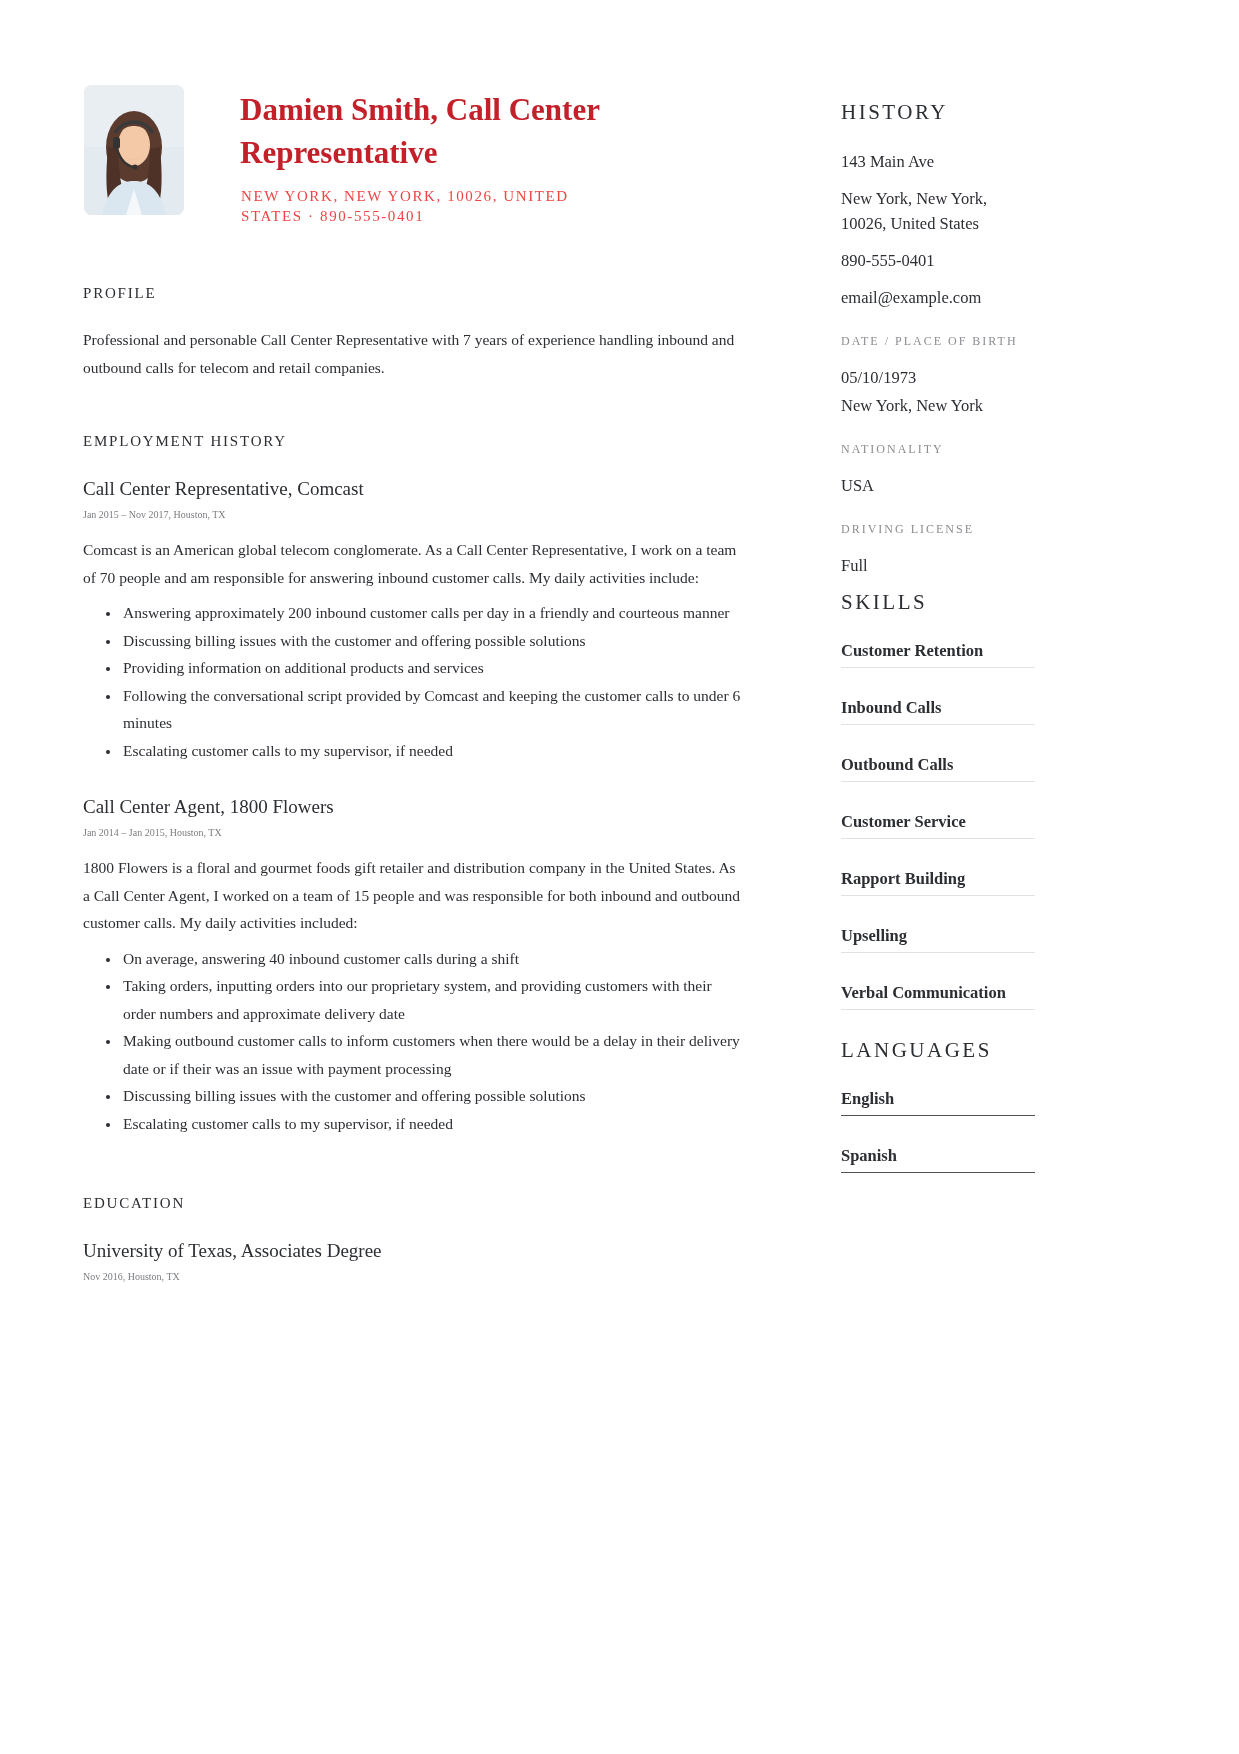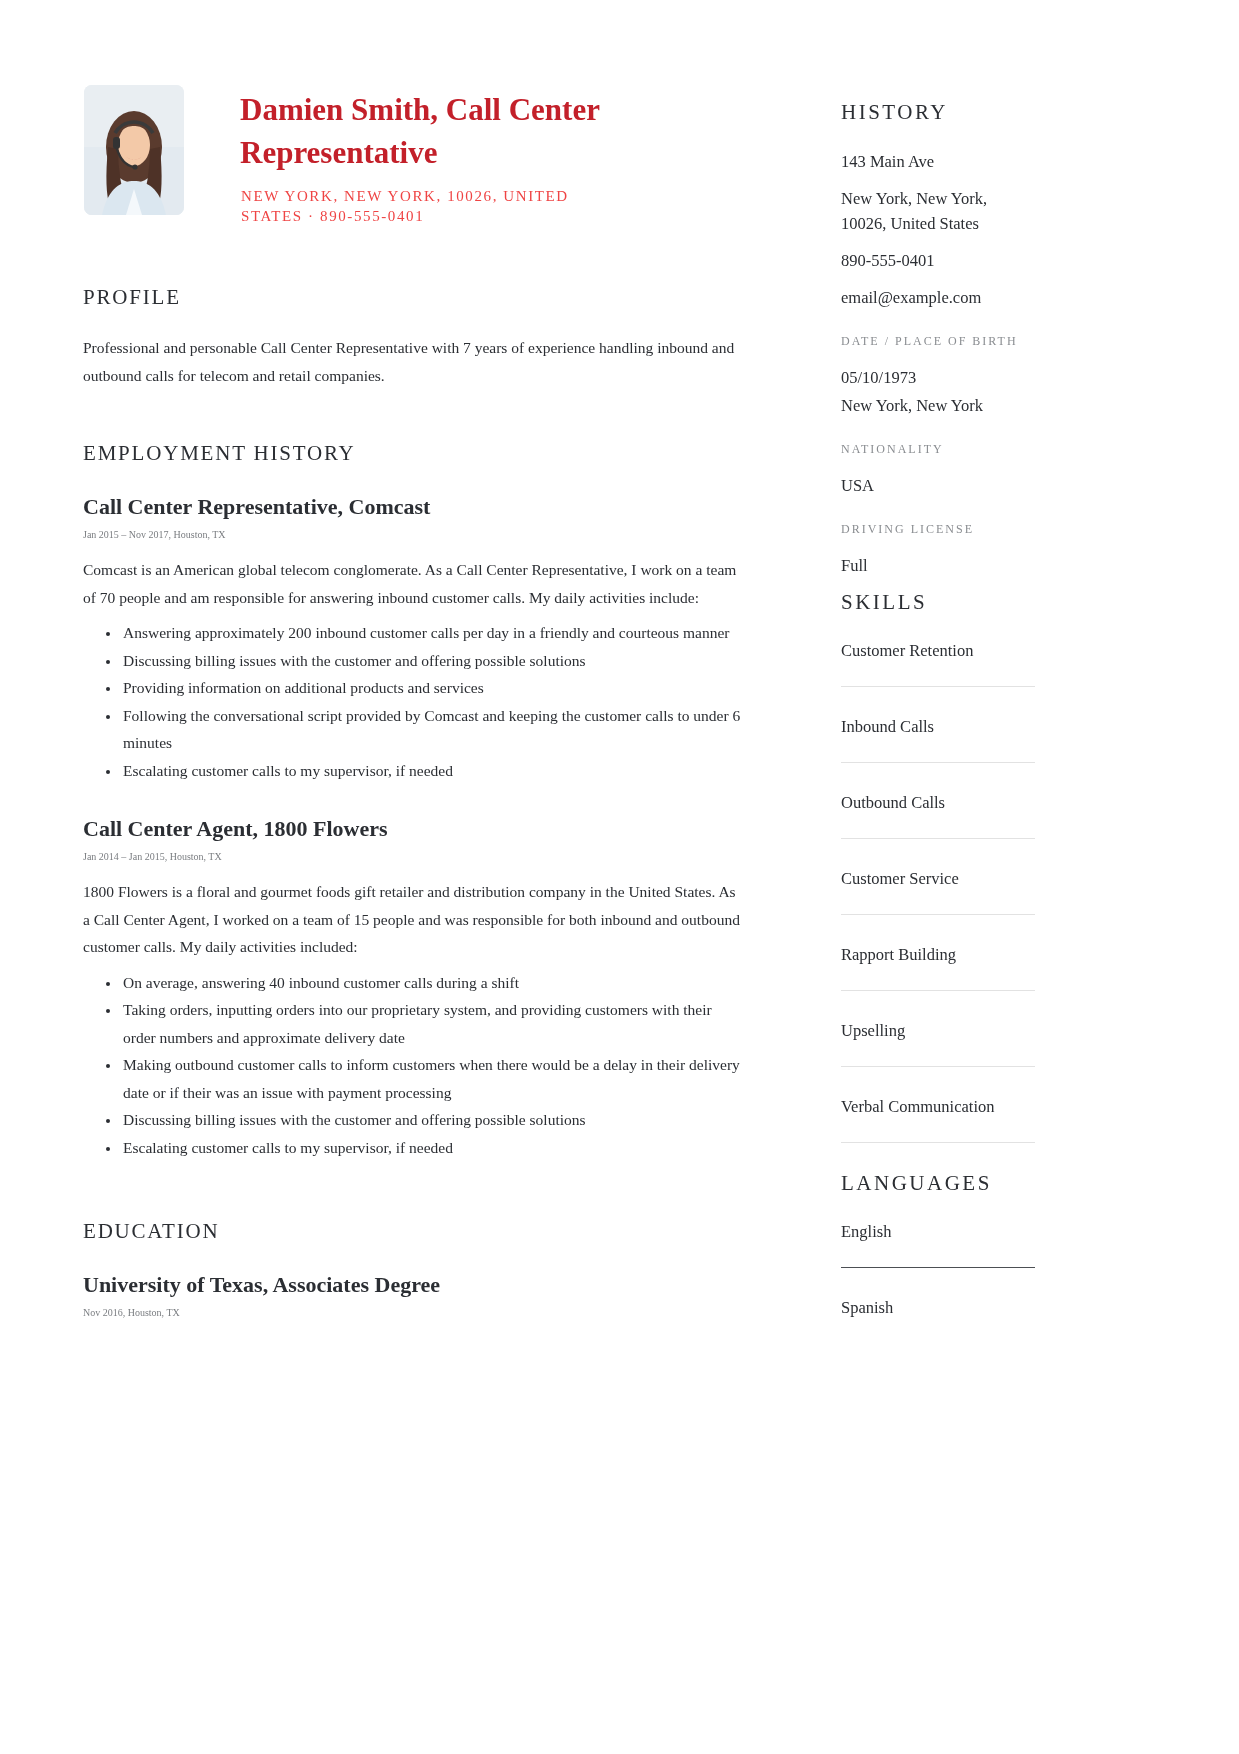--- a/index.html
+++ b/index.html
@@ -42,31 +42,31 @@
     color: #ef4444;
   }
 
   
   .main {
     position: absolute;
     left: 83px; top: 285px;
     width: 662px;
   }
   .main h2 {
-    font-size: 21px;
+    font-size: 15px;
     font-weight: 400;
     letter-spacing: 1.8px;
     color: #2b2e33;
     margin: 0 0 24px 0;
   }
   .mt-emp { margin-top: 52px !important; }
   .mt-edu { margin-top: 58px !important; }
   .main h3 {
-    font-size: 22px;
-    font-weight: 700;
+    font-size: 19px;
+    font-weight: 400;
     margin: 32px 0 9px 0;
   }
   .main h3.first { margin-top: 28px; }
   .date {
     font-size: 10px;
     color: #7a7d81;
     margin-bottom: 16px;
   }
   .main p {
     font-size: 15.5px;
@@ -107,23 +107,24 @@
   .sb-text.tight { margin-bottom: 3px; }
   .sb-label {
     font-size: 12px;
     letter-spacing: 2px;
     color: #8a8d91;
     margin: 24px 0 16px 0;
   }
   .skill {
     font-size: 16.5px;
     line-height: 23px;
-    padding-bottom: 24px;
+    padding-bottom: 5px;
     border-bottom: 1px solid #e2e2e2;
     margin-bottom: 28px;
+    font-weight: bold;
   }
   .skill.lang { border-bottom: 1px solid #4c4f54; }
 </style>
 </head>
 <body>
 
 <div class="page">
 
   <div class="photo">
     <svg width="100" height="130" viewBox="0 0 100 130" xmlns="http://www.w3.org/2000/svg">

